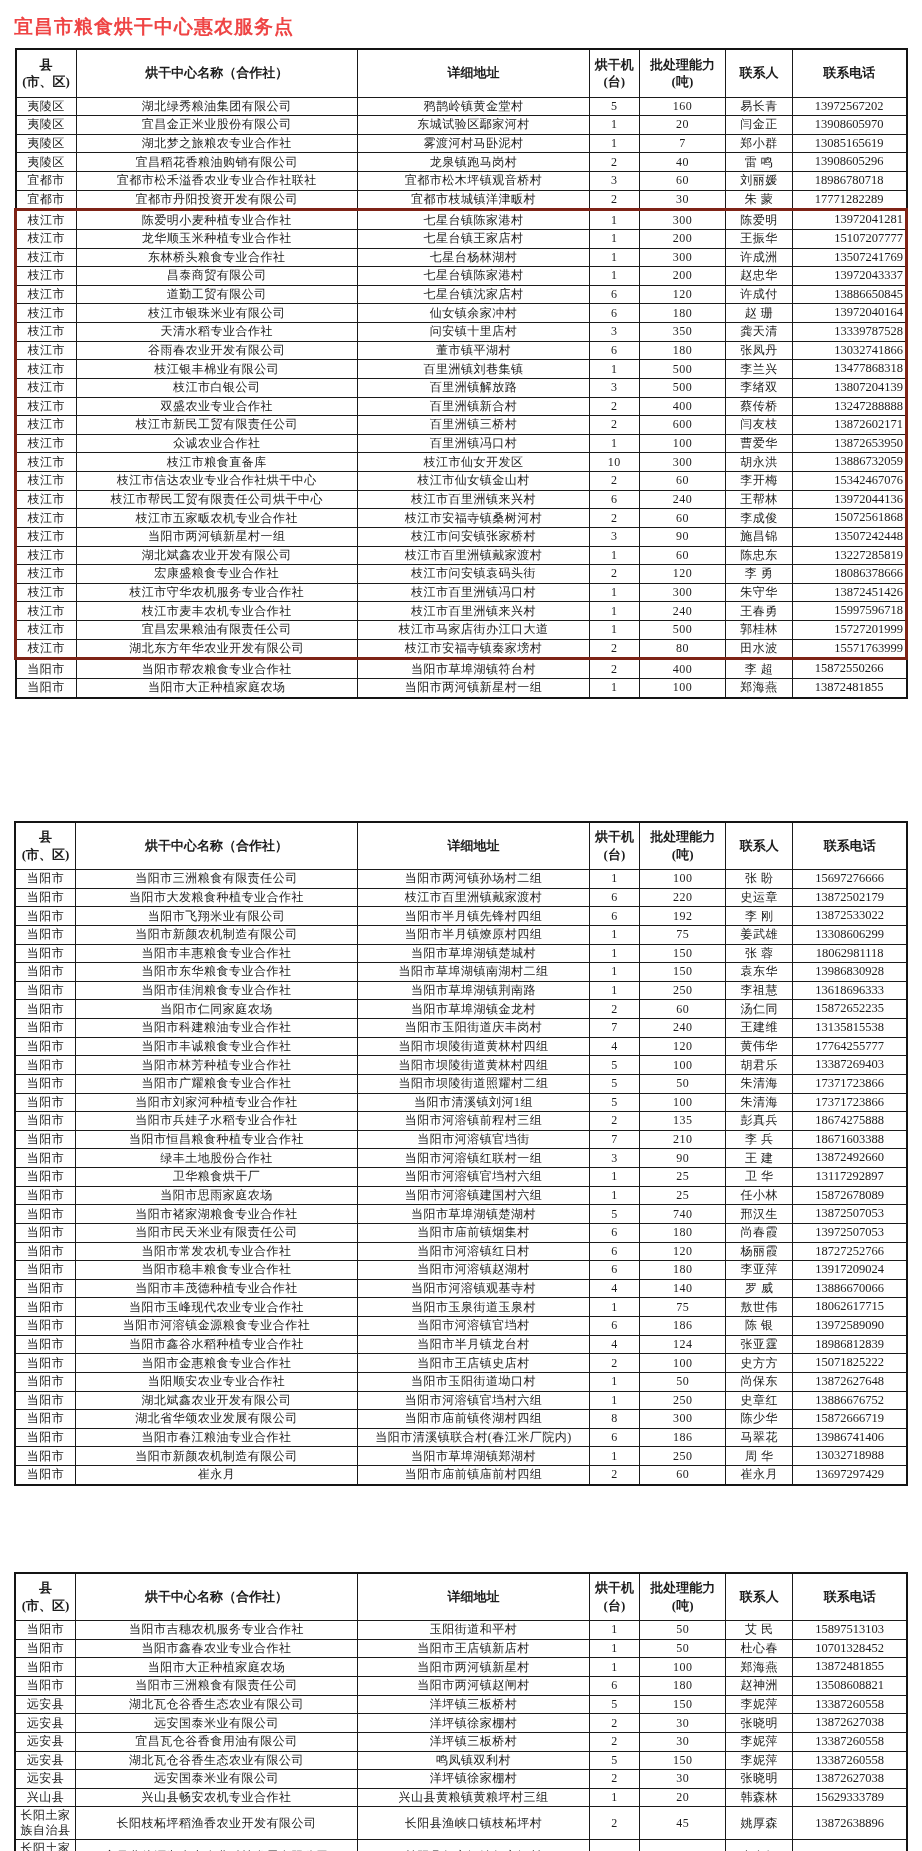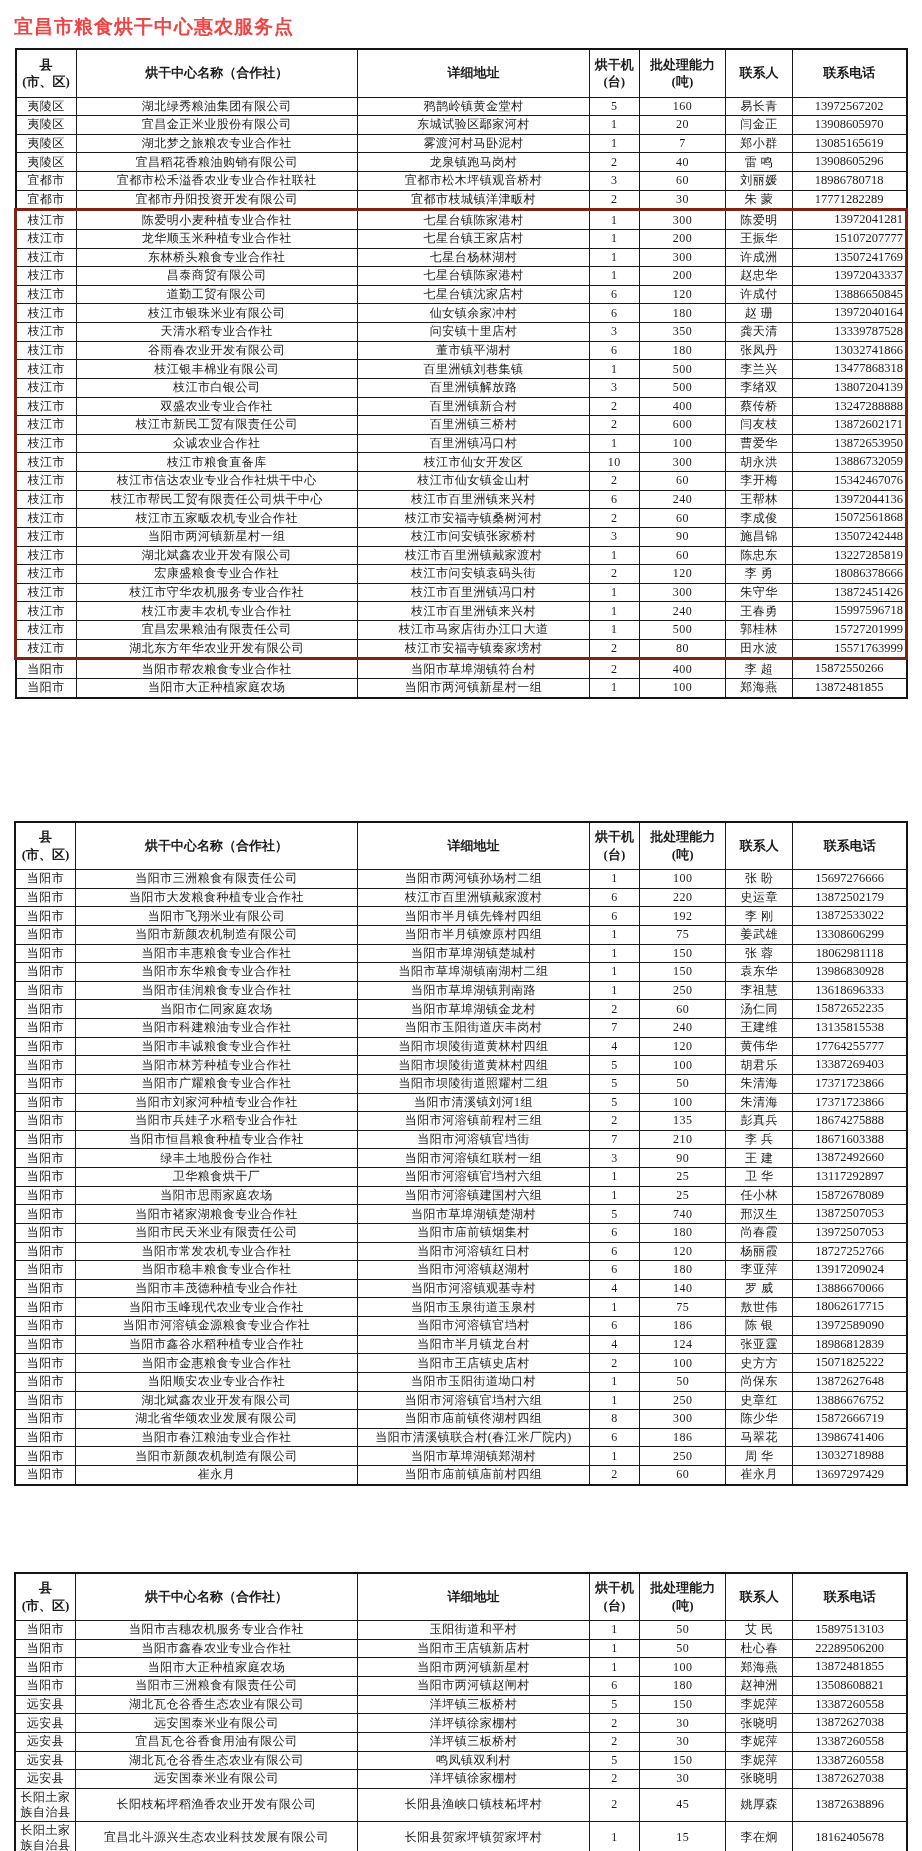--- a/index.html
+++ b/index.html
@@ -747,21 +747,21 @@
           <td>艾 民</td>
           <td>15897513103</td>
         </tr>
         <tr>
           <td>当阳市</td>
           <td>当阳市鑫春农业专业合作社</td>
           <td>当阳市王店镇新店村</td>
           <td>1</td>
           <td>50</td>
           <td>杜心春</td>
-          <td>22289506200</td>
+          <td>10701328452</td>
         </tr>
         <tr>
           <td>当阳市</td>
           <td>当阳市大正种植家庭农场</td>
           <td>当阳市两河镇新星村</td>
           <td>1</td>
           <td>100</td>
           <td>郑海燕</td>
           <td>13872481855</td>
         </tr>
@@ -813,20 +813,29 @@
         <tr>
           <td>远安县</td>
           <td>远安国泰米业有限公司</td>
           <td>洋坪镇徐家棚村</td>
           <td>2</td>
           <td>30</td>
           <td>张晓明</td>
           <td>13872627038</td>
         </tr>
         <tr>
+          <td>兴山县</td>
+          <td>兴山县畅安农机专业合作社</td>
+          <td>兴山县黄粮镇黄粮坪村三组</td>
+          <td>1</td>
+          <td>20</td>
+          <td>韩森林</td>
+          <td>15629333789</td>
+        </tr>
+        <tr>
           <td>长阳土家族自治县</td>
           <td>长阳枝柘坪稻渔香农业开发有限公司</td>
           <td>长阳县渔峡口镇枝柘坪村</td>
           <td>2</td>
           <td>45</td>
           <td>姚厚森</td>
           <td>13872638896</td>
         </tr>
         <tr>
           <td>长阳土家族自治县</td>

